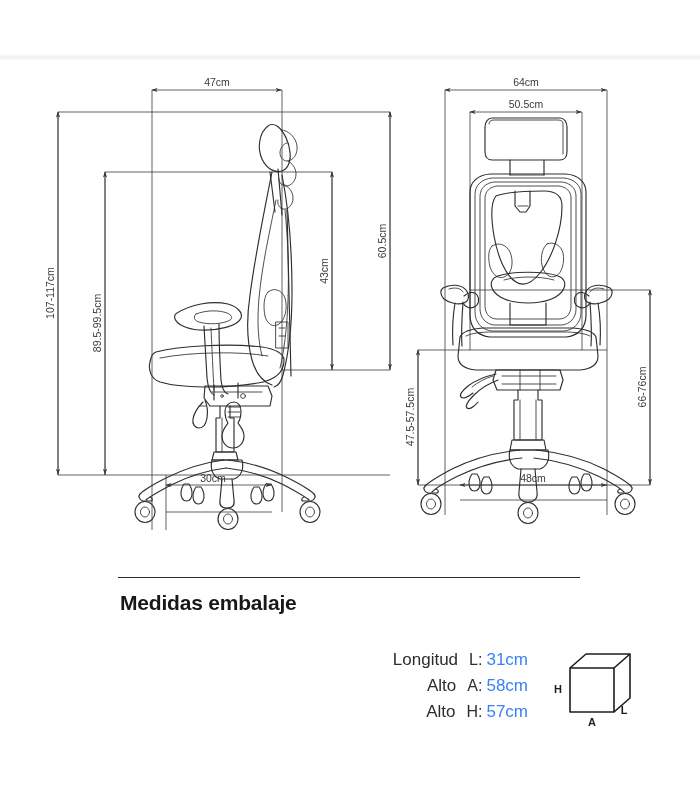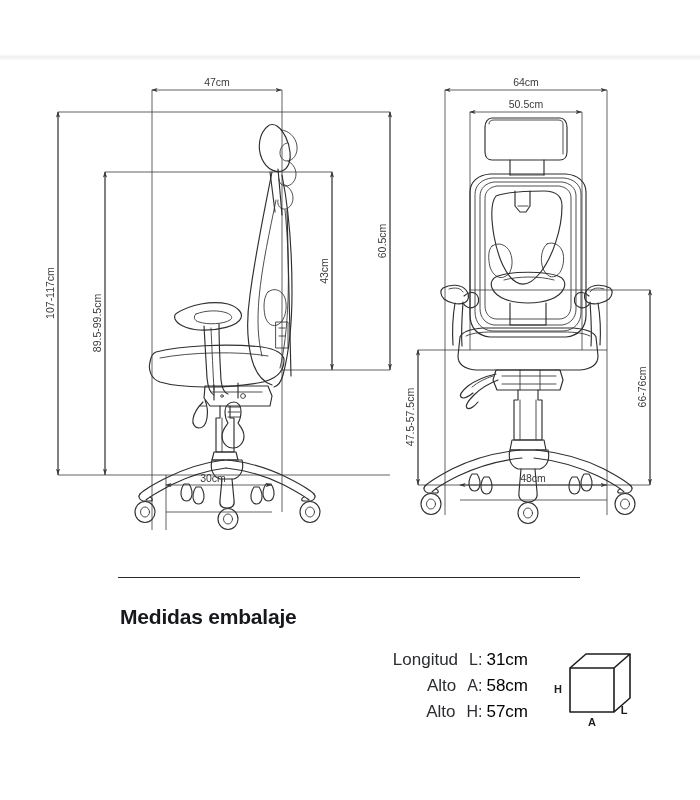--- a/index.html
+++ b/index.html
@@ -24,35 +24,34 @@
   
   .pack-block{position:absolute;left:0;top:565px;width:700px;height:235px;}
   .divider{
     position:absolute;left:118px;top:12px;width:462px;height:0;
     border-top:1.6px solid #2b2b2b;
   }
   .pack-title{
     position:absolute;left:120px;top:26px;
     font-size:21px;font-weight:bold;color:#16181c;
     letter-spacing:-0.2px;
-    margin-top:14px;
   }
   .pack-rows{
     position:absolute;left:318px;top:82px;width:210px;
   }
   .pack-row{
     display:flex;justify-content:flex-end;align-items:flex-start;
     height:26px;line-height:26px;white-space:nowrap;
   }
   .pack-name{
     font-size:17px;color:#2b2d31;text-align:right;
     min-width:105px;margin-right:11px;
   }
   .pack-code{font-size:16px;color:#2b2d31;margin-right:4px;}
-  .pack-val{font-size:17px;color:#000000;}
+  .pack-val{font-size:17px;color:#3b82f6;}
 
   .box-icon{position:absolute;left:548px;top:648px;width:106px;height:80px;}
   .box-icon svg{display:block;}
 </style>
 </head>
 <body>
 
 <div id="root">
 
   <div class="topband"></div>

